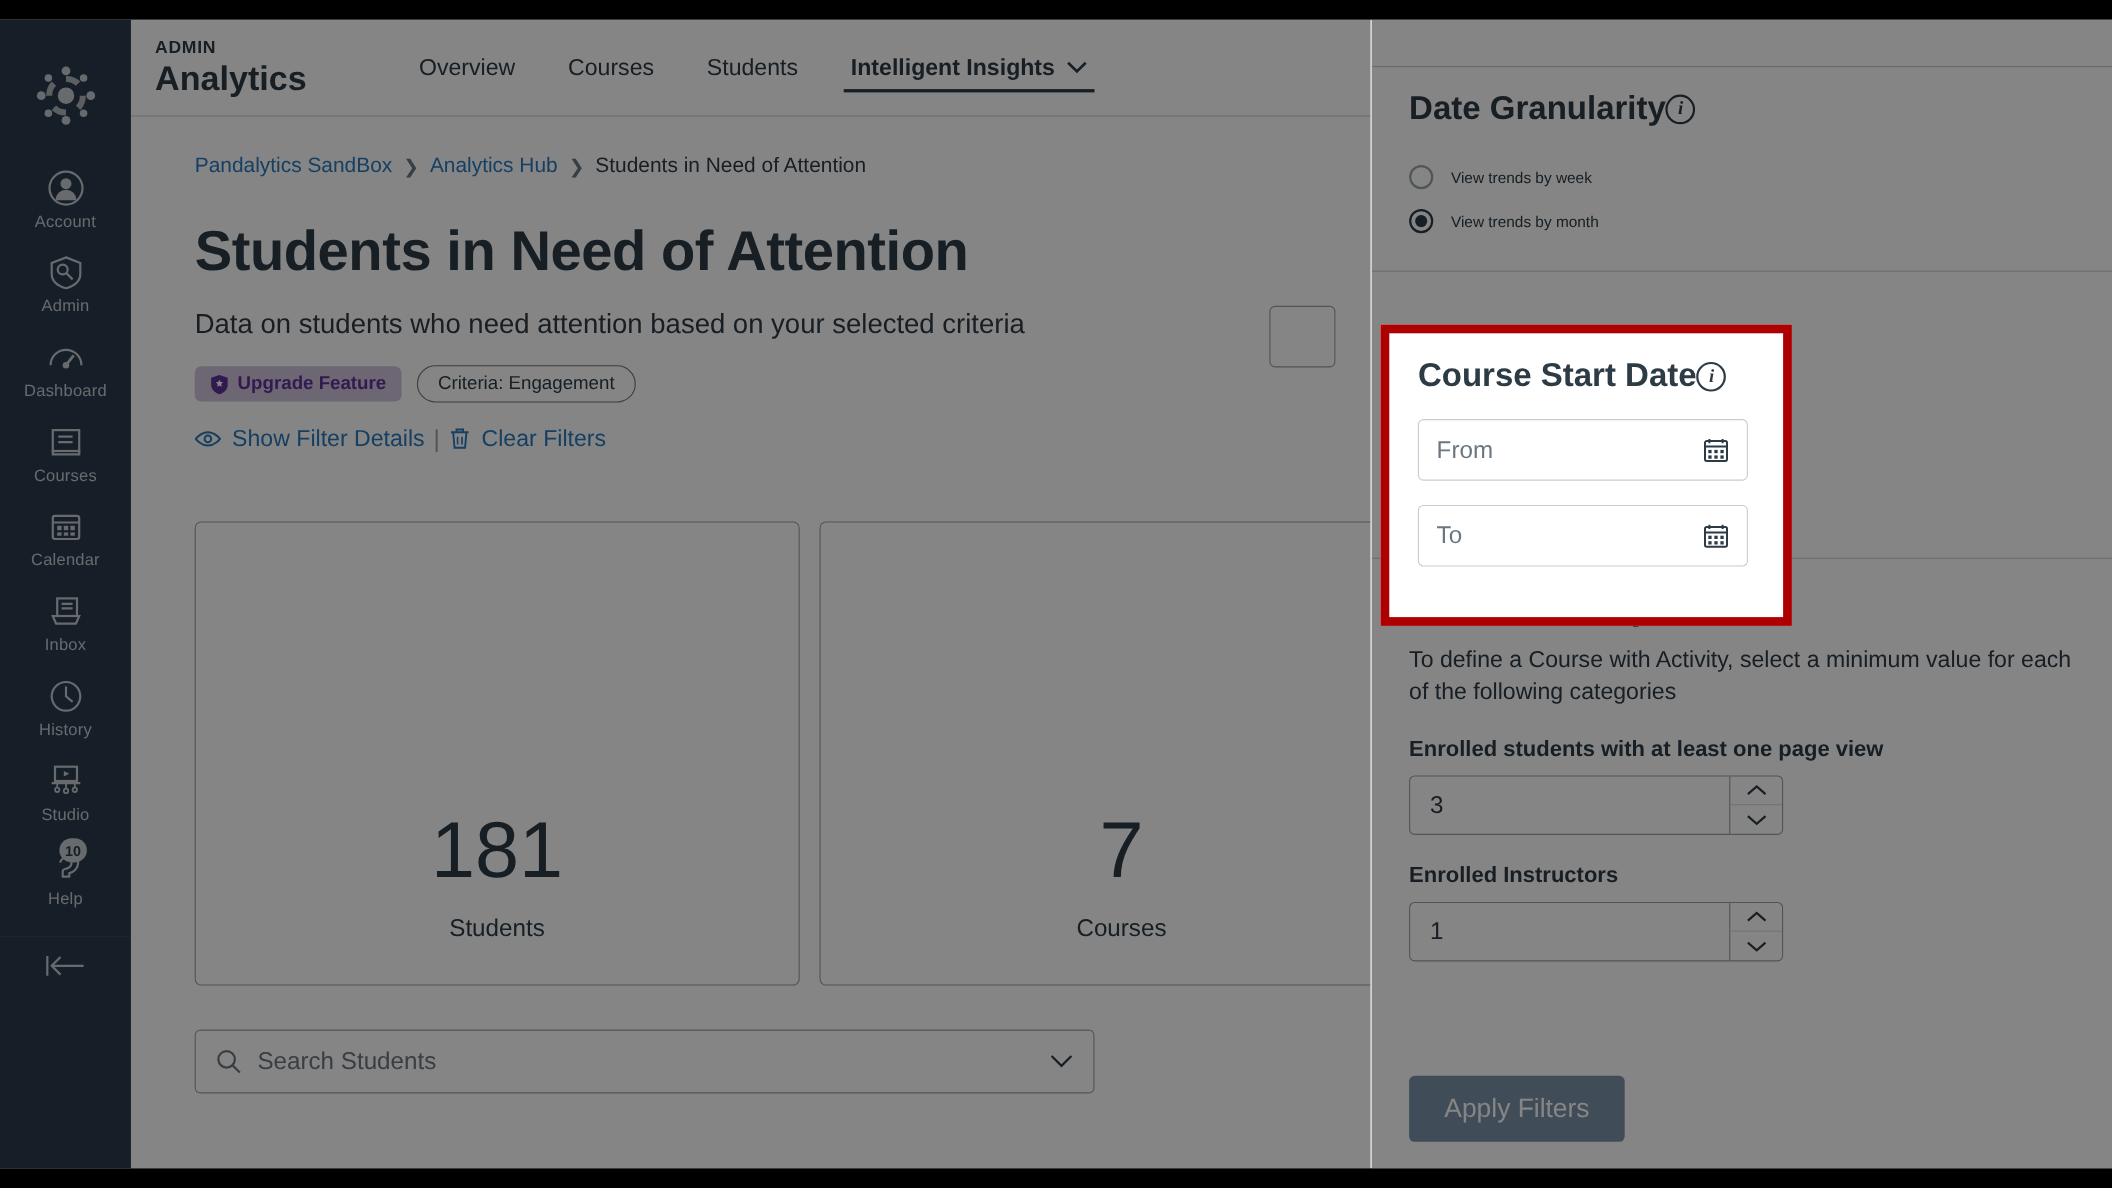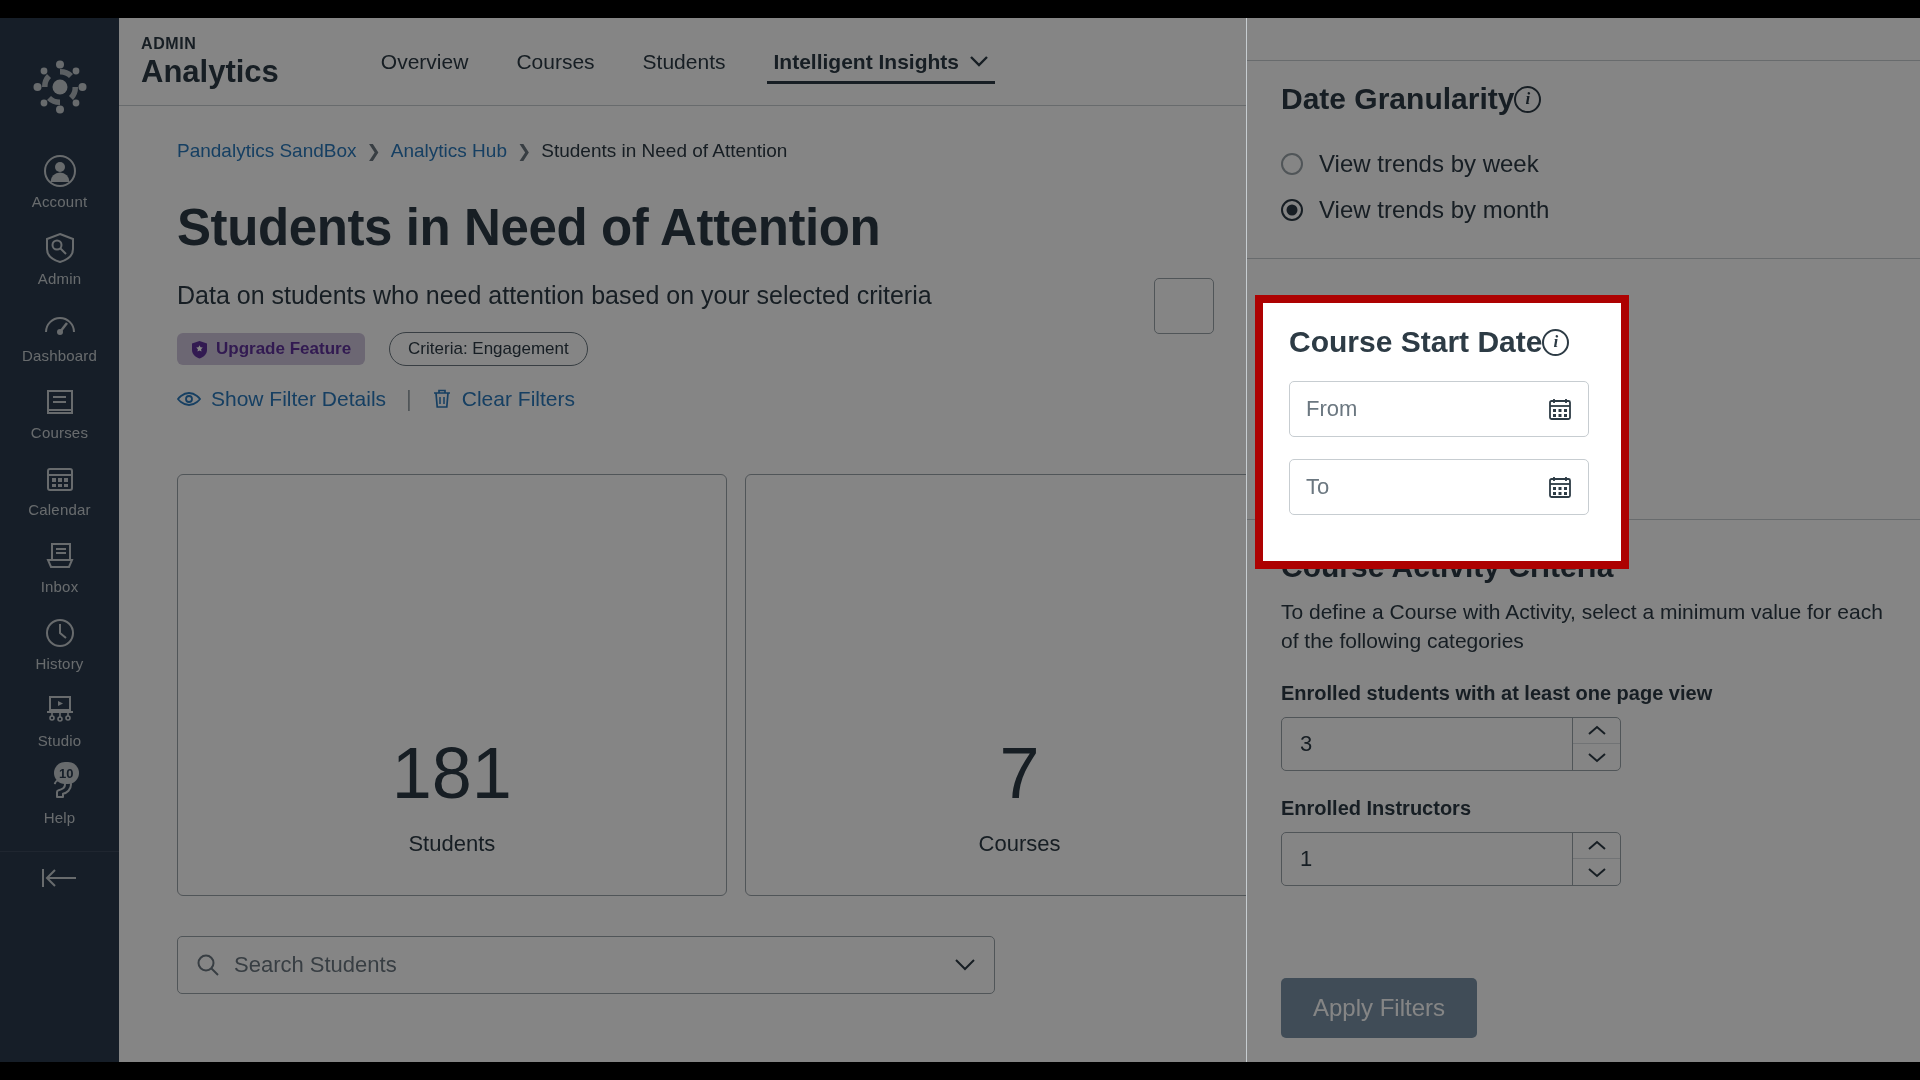--- a/index.html
+++ b/index.html
@@ -111,35 +111,35 @@
   }
   #breadcrumb a { color: #2b7abc; text-decoration: none; }
   #breadcrumb .sep { color: #6b7780; font-size: 17px; }
 
   h1#pagetitle {
     font-size: 51px; font-weight: 700; color: #2d3b45;
     margin: 36px 0 0; letter-spacing: -.4px;
   }
   #pagesub { font-size: 25px; color: #2d3b45; margin-top: 24px; }
 
-  #pills { display: flex; align-items: center; gap: 24px; margin-top: 22px; }
+  #pills { display: flex; align-items: center; gap: 14px; margin-top: 22px; }
   .pill-upgrade {
     background: #cfc5dd; color: #60339c;
     border-radius: 6px; padding: 6px 14px;
     font-size: 17px; font-weight: 700;
     display: flex; align-items: center; gap: 8px;
   }
   .pill-criteria {
     border: 1px solid #6b7780; color: #2d3b45;
     border-radius: 999px; padding: 6px 18px;
     font-size: 17px;
   }
 
   #filterlinks {
-    display: flex; align-items: center; gap: 20px;
+    display: flex; align-items: center; gap: 8px;
     margin-top: 20px; font-size: 21px; color: #2b7abc;
   }
   #filterlinks .lnk { display: flex; align-items: center; gap: 10px; cursor: pointer; }
   #filterlinks .divider { color: #9aa3a9; font-size: 22px; }
 
   
   #cards { display: flex; gap: 18px; margin-top: 62px; padding-right: 58px; }
   .card {
     flex: 1 1 0;
     border: 1px solid #9aa3a9; border-radius: 6px;
@@ -189,21 +189,21 @@
   }
   .info-i {
     width: 27px; height: 27px; border-radius: 50%;
     border: 2px solid #2d3b45; color: #2d3b45;
     font-size: 17px; font-style: italic; font-weight: 700;
     display: inline-flex; align-items: center; justify-content: center;
     font-family: "Liberation Serif", serif;
   }
   .radio-row {
     display: flex; align-items: center; gap: 16px;
-    font-size: 24px; color: #2d3b45; margin-top: 18px;
+    font-size: 14px; color: #2d3b45; margin-top: 18px;
   }
   .radio {
     width: 22px; height: 22px; border-radius: 50%;
     border: 2px solid #9aa3a9; background: #fff;
     flex: 0 0 auto;
   }
   .radio.on { border: 2px solid #2d3b45; position: relative; }
   .radio.on::after {
     content: ""; position: absolute;
     left: 50%; top: 50%; transform: translate(-50%,-50%);

